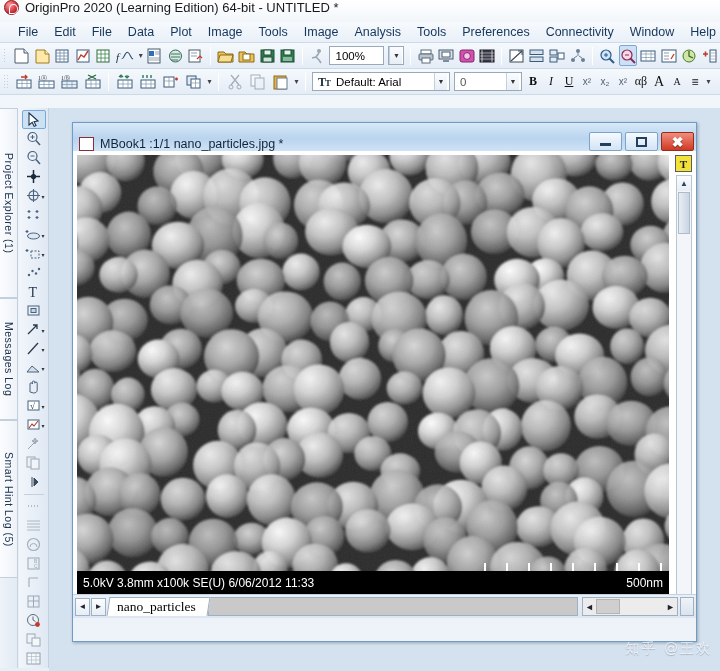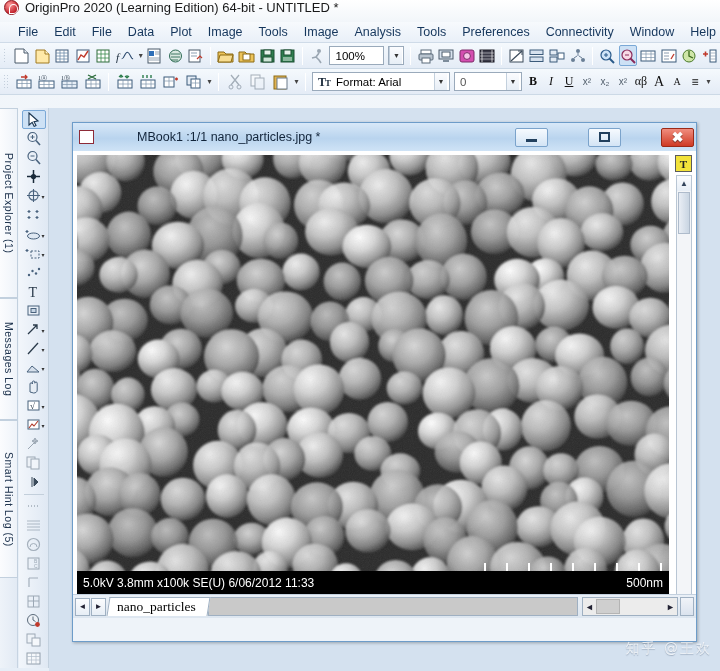--- a/index.html
+++ b/index.html
@@ -68,22 +68,22 @@
   .pbtn.sel { border-color:#7aa8d6; background:#cde1f5; }
   .pbtn .ar { position:absolute; right:0px; bottom:4px; font-size:6px; color:#333; }
   .pdiv { width:20px; height:1px; background:#c3cfdb; margin:2px 0; }
 
   
   .mdi { position:absolute; left:49px; top:108px; right:0; bottom:0;
     background:#d4e1ef; }
   .child { position:absolute; left:23px; top:14px; width:625px; height:520px;
     border:1px solid #6d9cc9; background:#eef3f9;
     box-shadow:1px 1px 3px rgba(0,0,0,.28); }
-  .child-tb { height:28px; display:flex; align-items:center; padding:0 2px 0 6px;
-    background:linear-gradient(#d8e8f8,#b9d4ee 55%,#cfe3f6);gap:37px; }
+  .child-tb { height:28px; display:flex; align-items:flex-end; padding:0 2px 0 6px;
+    background:linear-gradient(#d8e8f8,#b9d4ee 55%,#cfe3f6); }
   .mb-ico { width:15px; height:14px; margin-right:6px;
     background:
       linear-gradient(#fff,#fff),
       repeating-linear-gradient(#b03a4a 0 1px, transparent 1px 4px),
       repeating-linear-gradient(90deg,#b03a4a 0 1px, transparent 1px 4px);
     background-blend-mode:normal; border:1px solid #8d2b38; }
   .child-title { flex:1; font-size:12.5px; color:#12243a; white-space:nowrap; }
   .wbtn { width:33px; height:19px; margin-left:3px; border:1px solid #7ba3cb;
     border-radius:2px; background:linear-gradient(#f6fafe,#d3e4f5);
     display:flex; align-items:center; justify-content:center; }
@@ -469,21 +469,21 @@
       </div>
     <div class="ovf">▾</div>
 
     <div class="sep"></div>
 
     <div class="combo" style="width:138px">
       <svg width="15" height="13" viewBox="0 0 15 13" style="margin-right:3px">
           <text x="0" y="11" font-size="12" font-weight="bold" font-family="serif" fill="#1a2a3a">T</text>
           <text x="7" y="11" font-size="9" font-weight="bold" font-family="serif" fill="#1a2a3a">T</text>
         </svg>
-      <span class="cv">Format: Arial</span>
+      <span class="cv">Default: Arial</span>
       <span class="carat">▼</span>
     </div>
     <div class="combo" style="width:68px">
       <span class="cv" style="color:#555">0</span>
       <span class="carat">▼</span>
     </div>
 
     <div class="fbtn" style="font-weight:bold;font-family:'Liberation Serif',serif">B</div>
     <div class="fbtn" style="font-style:italic;font-family:'Liberation Serif',serif">I</div>
     <div class="fbtn" style="text-decoration:underline;font-family:'Liberation Serif',serif">U</div>

